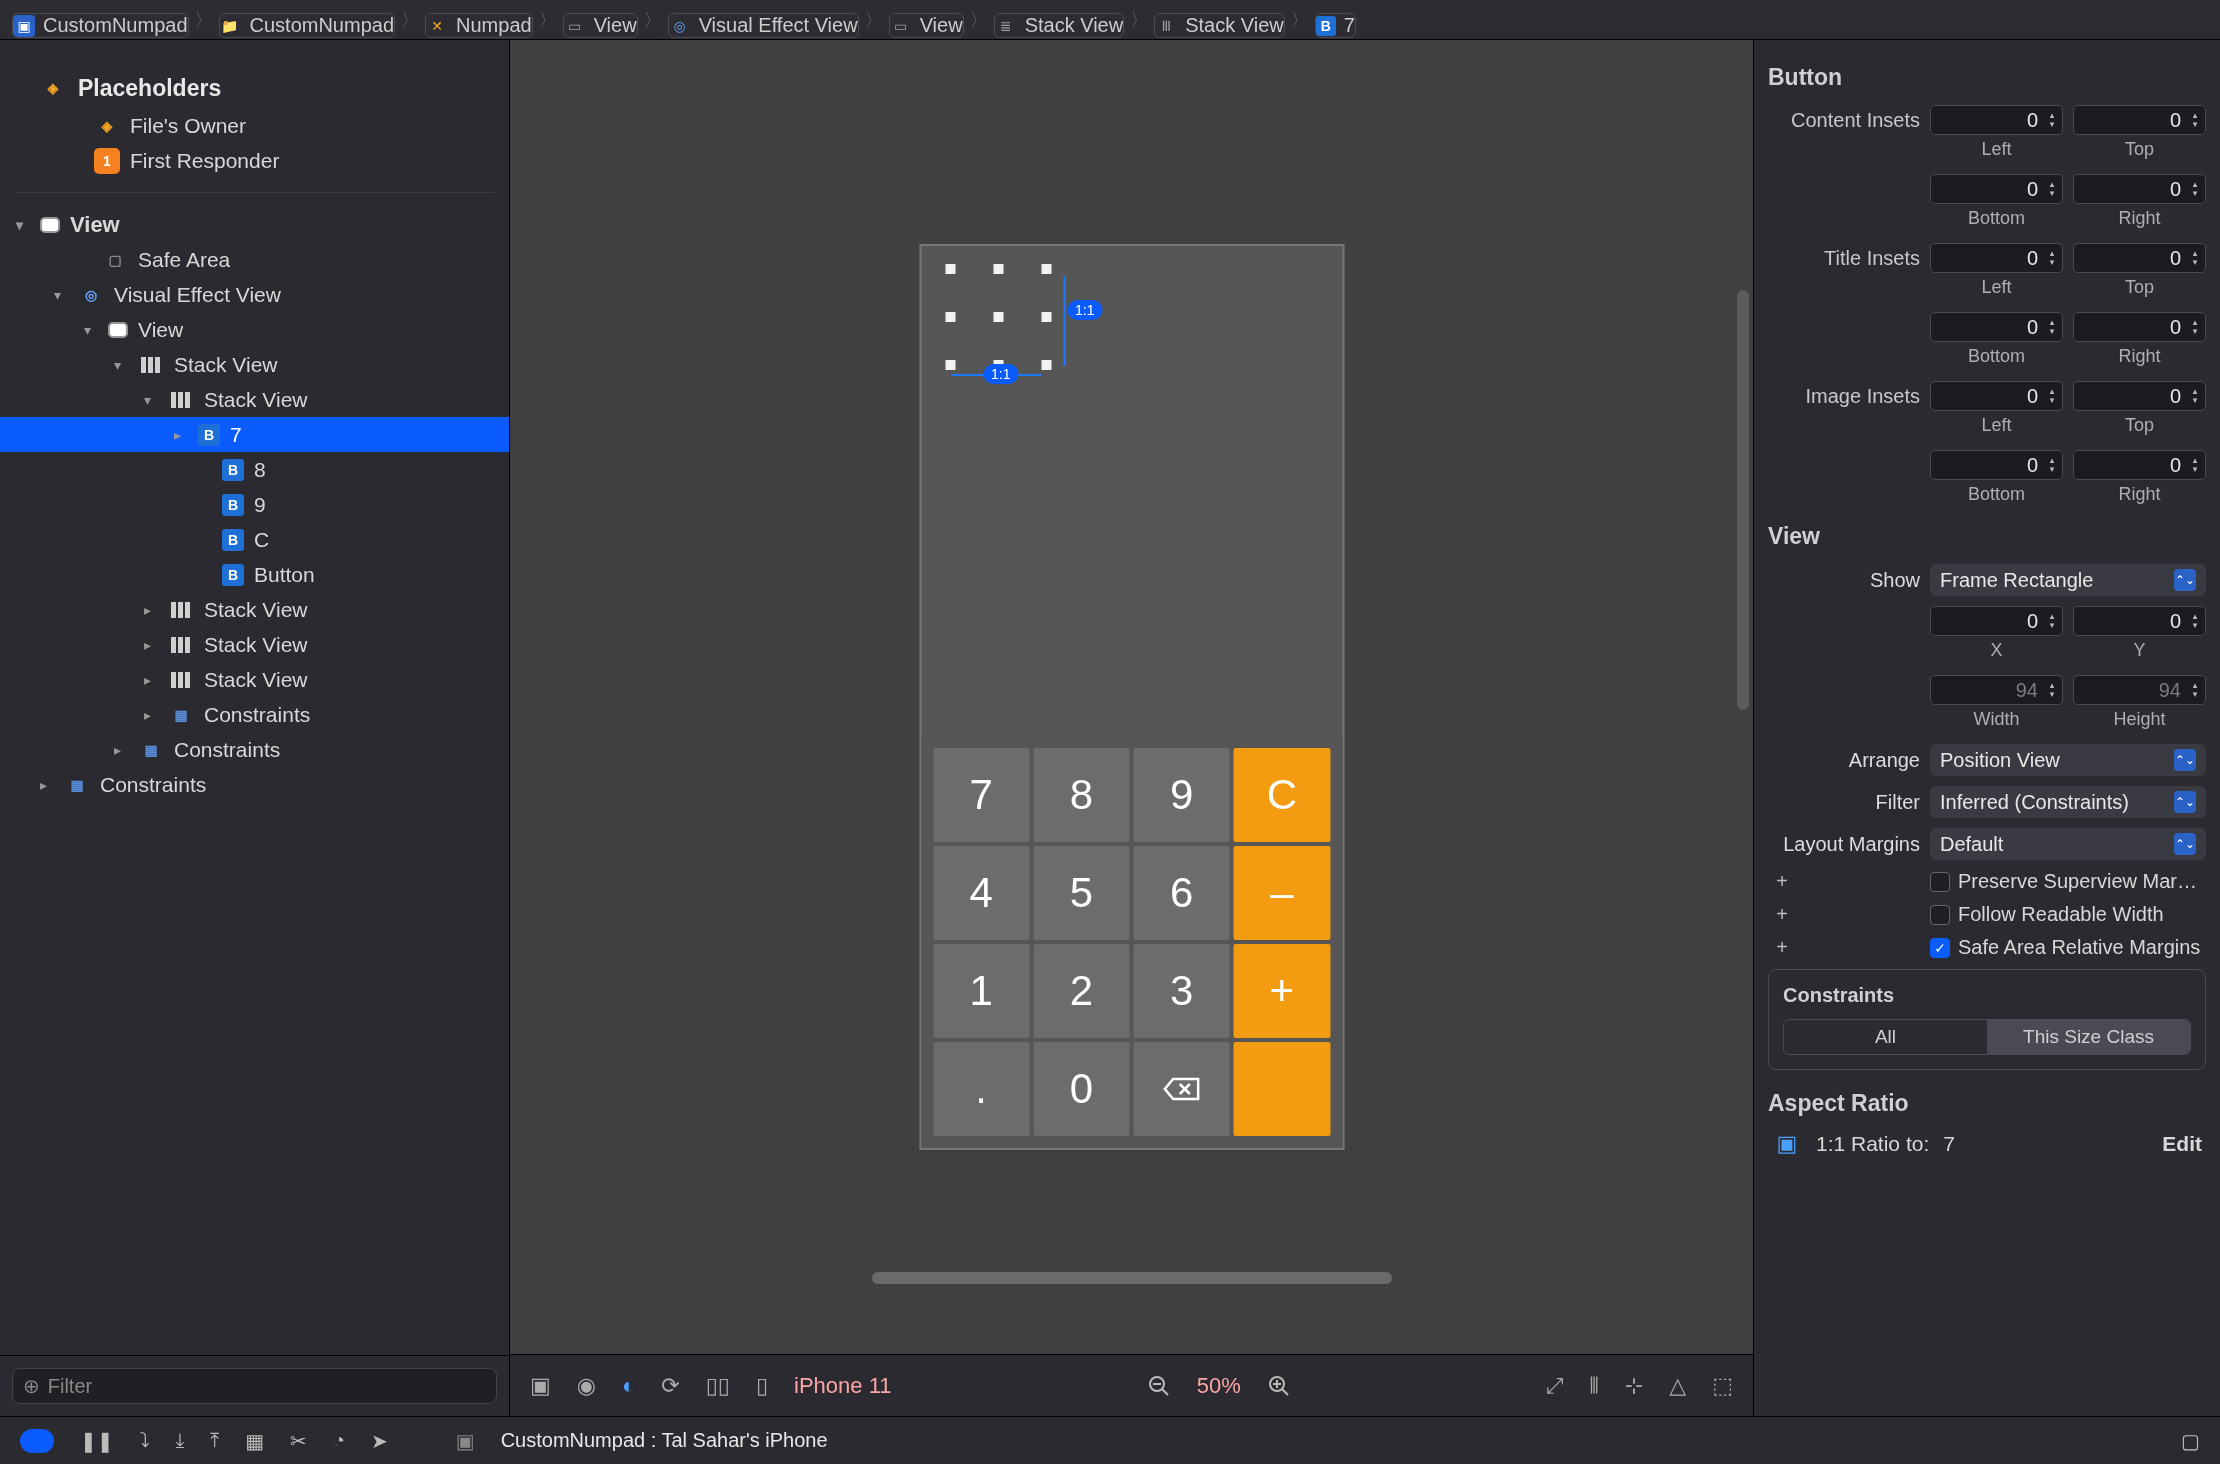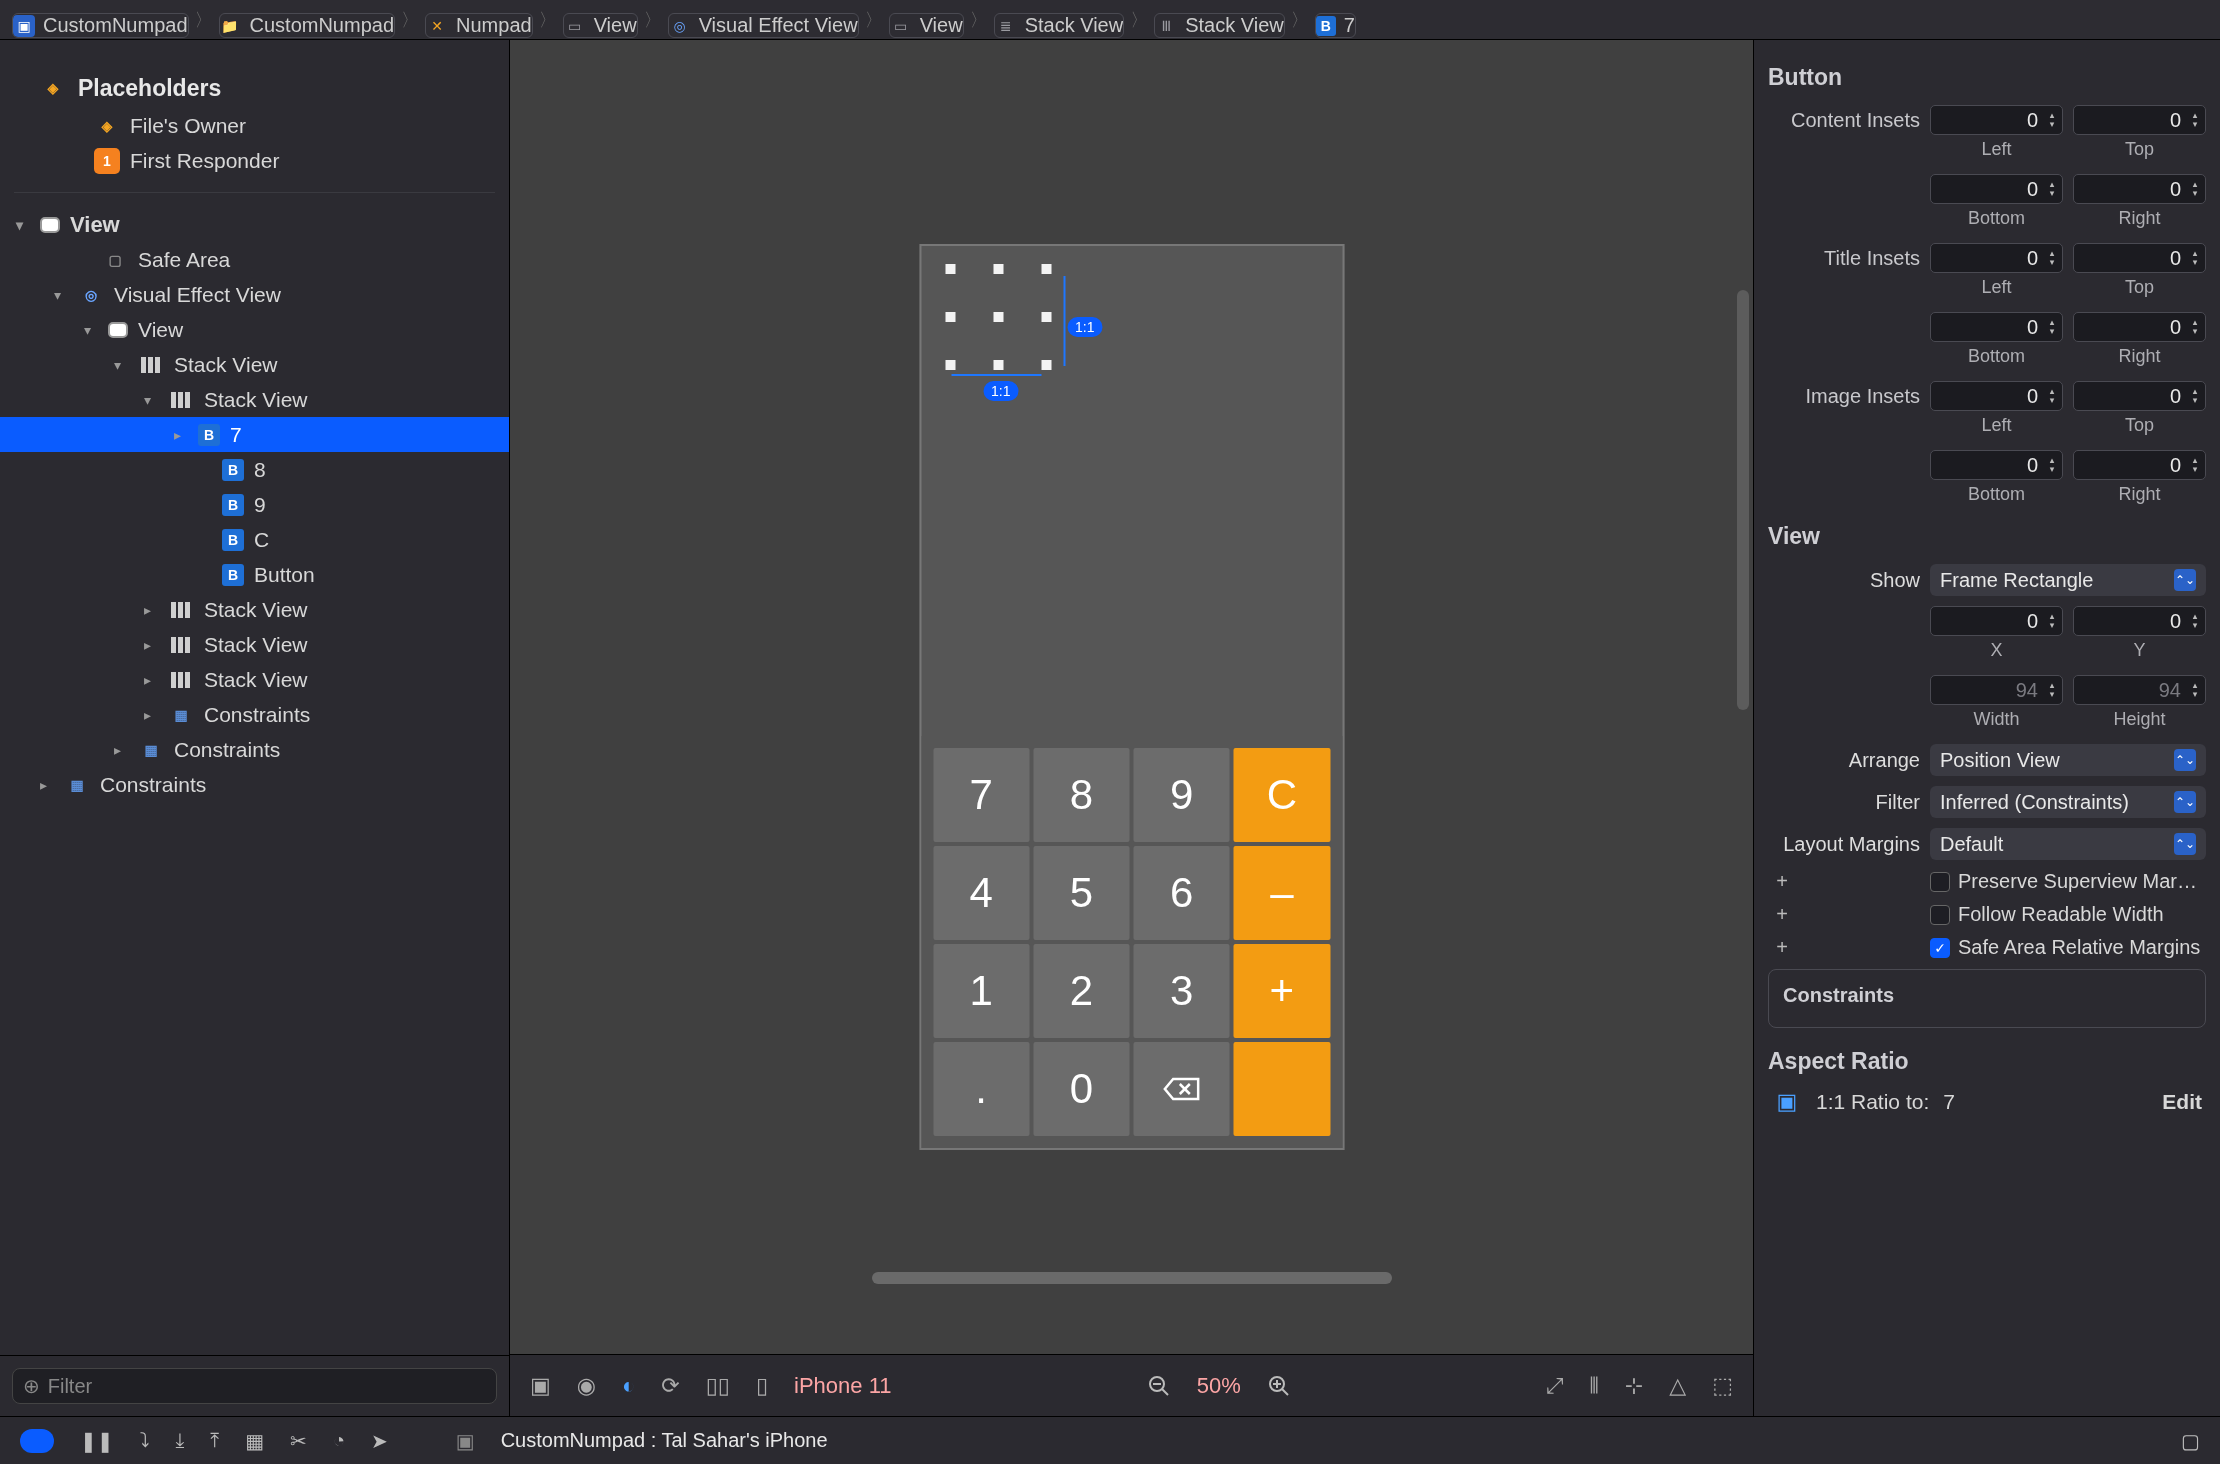--- a/index.html
+++ b/index.html
@@ -113,21 +113,21 @@
   border: 2px solid #777;
   display: flex;
   flex-direction: column;
 }
 .device-top { flex: 1 1 auto; position: relative; }
 .handles { position: absolute; left: 24px; top: 18px; width: 110px; height: 110px; }
 .handles .h { position: absolute; width: 10px; height: 10px; background: #f3f3f3; }
 .h.tl{left:0;top:0} .h.tm{left:48px;top:0} .h.tr{left:96px;top:0}
 .h.ml{left:0;top:48px} .h.mm{left:48px;top:48px} .h.mr{left:96px;top:48px}
 .h.bl{left:0;top:96px} .h.bm{left:48px;top:96px} .h.br{left:96px;top:96px}
-.badge-11 { position: absolute; background: #0a5cff; color: #fff; font-size: 14px; border-radius: 10px; padding: 0 8px; height: 20px; display:flex; align-items:center;margin-top:17px; }
+.badge-11 { position: absolute; background: #0a5cff; color: #fff; font-size: 14px; border-radius: 10px; padding: 0 8px; height: 20px; display:flex; align-items:center; }
 .badge-a { left: 146px; top: 54px; }
 .badge-b { left: 62px; top: 118px; }
 .guide-h { position: absolute; left: 30px; top: 128px; width: 90px; height: 0; border-top: 2px solid #1e77ff; }
 .guide-v { position: absolute; left: 142px; top: 30px; width: 0; height: 90px; border-left: 2px solid #1e77ff; }
 .keypad {
   display: grid;
   grid-template-columns: repeat(4, 1fr);
   gap: 4px;
   padding: 12px;
   background: #565656;
@@ -695,20 +695,24 @@
           </div>
         <div class="plus" style="text-align:right">+</div>
         <div class="checkrow">
             <span class="chk on">✓</span>
             <span>Safe Area Relative Margins</span>
           </div>
       </div>
 
       <div class="constraints-box">
         <div style="font-weight:600; color:#cfcfd4; margin-bottom:6px">Constraints</div>
+        <div class="seg">
+          <div class="segbtn">All</div>
+          <div class="segbtn active">This Size Class</div>
+        </div>
       </div>
 
       <div class="sect-title" style="margin-top:20px">Aspect Ratio</div>
       <div class="ar-row">
         <span class="m-icon">▣</span>
         <span>1:1 Ratio to:</span>
         <span>7</span>
         <span class="edit">Edit</span>
       </div>
     </div>

